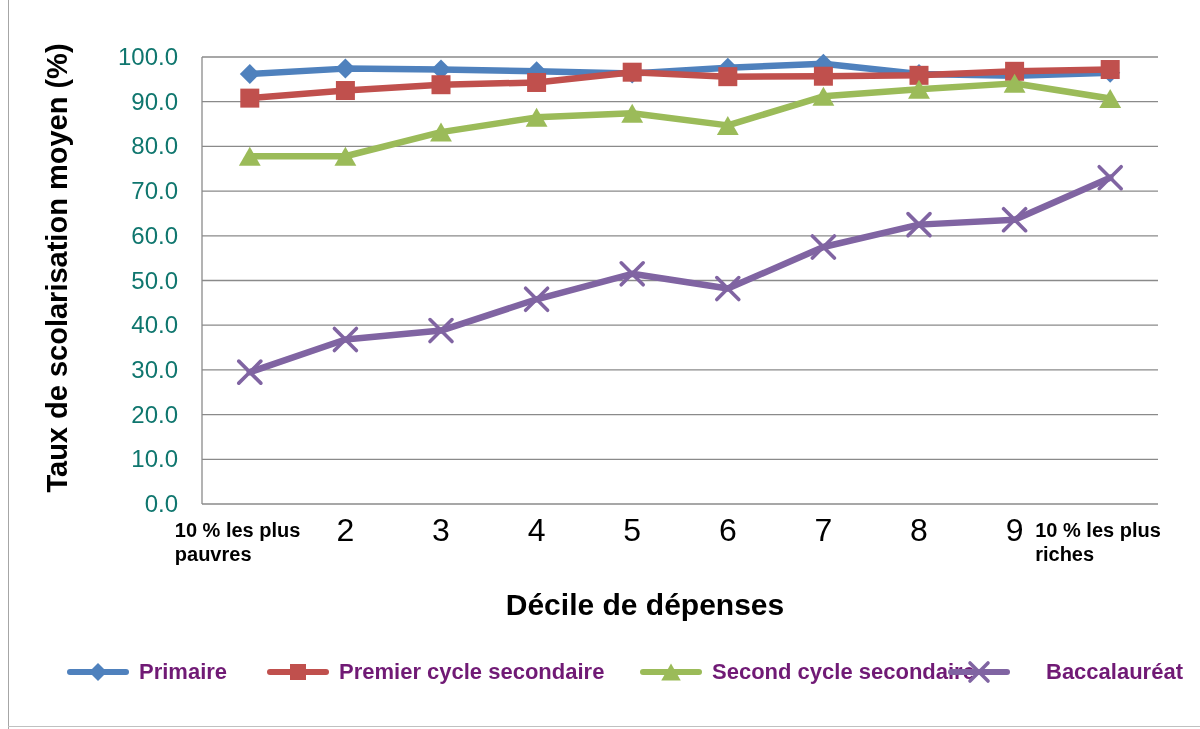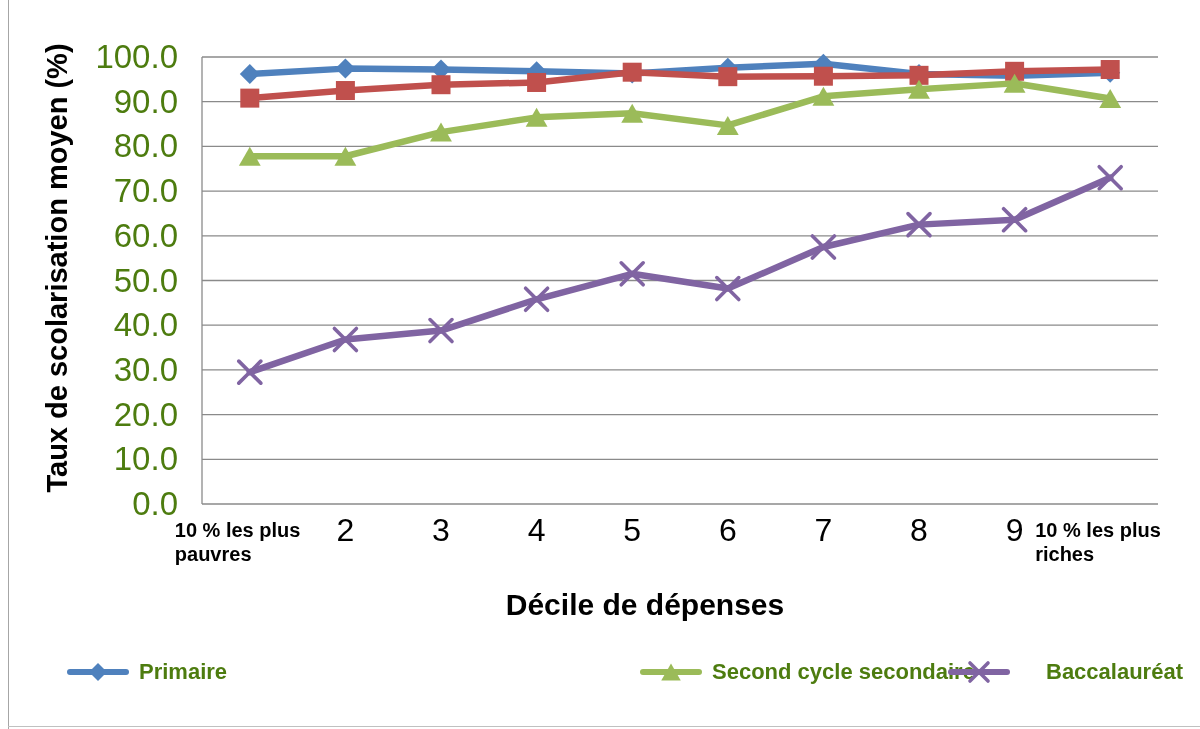--- a/index.html
+++ b/index.html
@@ -27,23 +27,23 @@
   }
   #plot-svg {
     position: absolute;
     left: 0; top: 0;
   }
   .y-tick {
     position: absolute;
     left: 0;
     width: 178px;
     text-align: right;
-    font-size: 33px;
+    font-size: 24px;
     font-weight: 400;
-    color: #4d7c0f;
+    color: #0f766e;
     line-height: 32px;
   }
   .x-cat {
     position: absolute;
     transform: translateX(-50%);
     color: #000000;
   }
   .x-cat.cat-num {
     font-size: 32px;
     font-weight: 400;
@@ -86,21 +86,21 @@
     position: absolute;
     top: 652px;
     height: 40px;
     display: flex;
     align-items: center;
     gap: 10px;
   }
   .legend-label {
     font-size: 22px;
     font-weight: 700;
-    color: #4d7c0f;
+    color: #701a75;
     white-space: nowrap;
     text-align: center;
   }
 </style>
 </head>
 <body>
 
 <div id="stage">
   <div id="frame-left"></div>
   <div id="frame-bottom"></div>
@@ -194,20 +194,27 @@
   <div id="x-axis-title">Décile de dépenses</div>
 
   <div id="legend">
       <div class="legend-item" style="left: 67px;">
         <svg width="62" height="34">
           <line x1="3" x2="59" y1="17" y2="17" stroke="#4f81bd" stroke-width="6" stroke-linecap="round"></line>
           <polygon points="31,8 40,17 31,26 22,17" fill="#4f81bd"></polygon>
         </svg>
         <span class="legend-label">Primaire</span>
       </div>
+      <div class="legend-item" style="left: 267px;">
+        <svg width="62" height="34">
+          <line x1="3" x2="59" y1="17" y2="17" stroke="#c0504d" stroke-width="6" stroke-linecap="round"></line>
+          <rect x="23" y="9" width="16" height="16" fill="#c0504d"></rect>
+        </svg>
+        <span class="legend-label">Premier cycle secondaire</span>
+      </div>
       <div class="legend-item" style="left: 640px;">
         <svg width="62" height="34">
           <line x1="3" x2="59" y1="17" y2="17" stroke="#9bbb59" stroke-width="6" stroke-linecap="round"></line>
           <polygon points="31,8.5 40.775,25.5 21.225,25.5" fill="#9bbb59"></polygon>
         </svg>
         <span class="legend-label">Second cycle secondaire</span>
       </div>
       <div class="legend-item" style="left: 948px; gap: 36px;">
         <svg width="62" height="34">
           <line x1="3" x2="59" y1="17" y2="17" stroke="#8064a2" stroke-width="6" stroke-linecap="round"></line>

